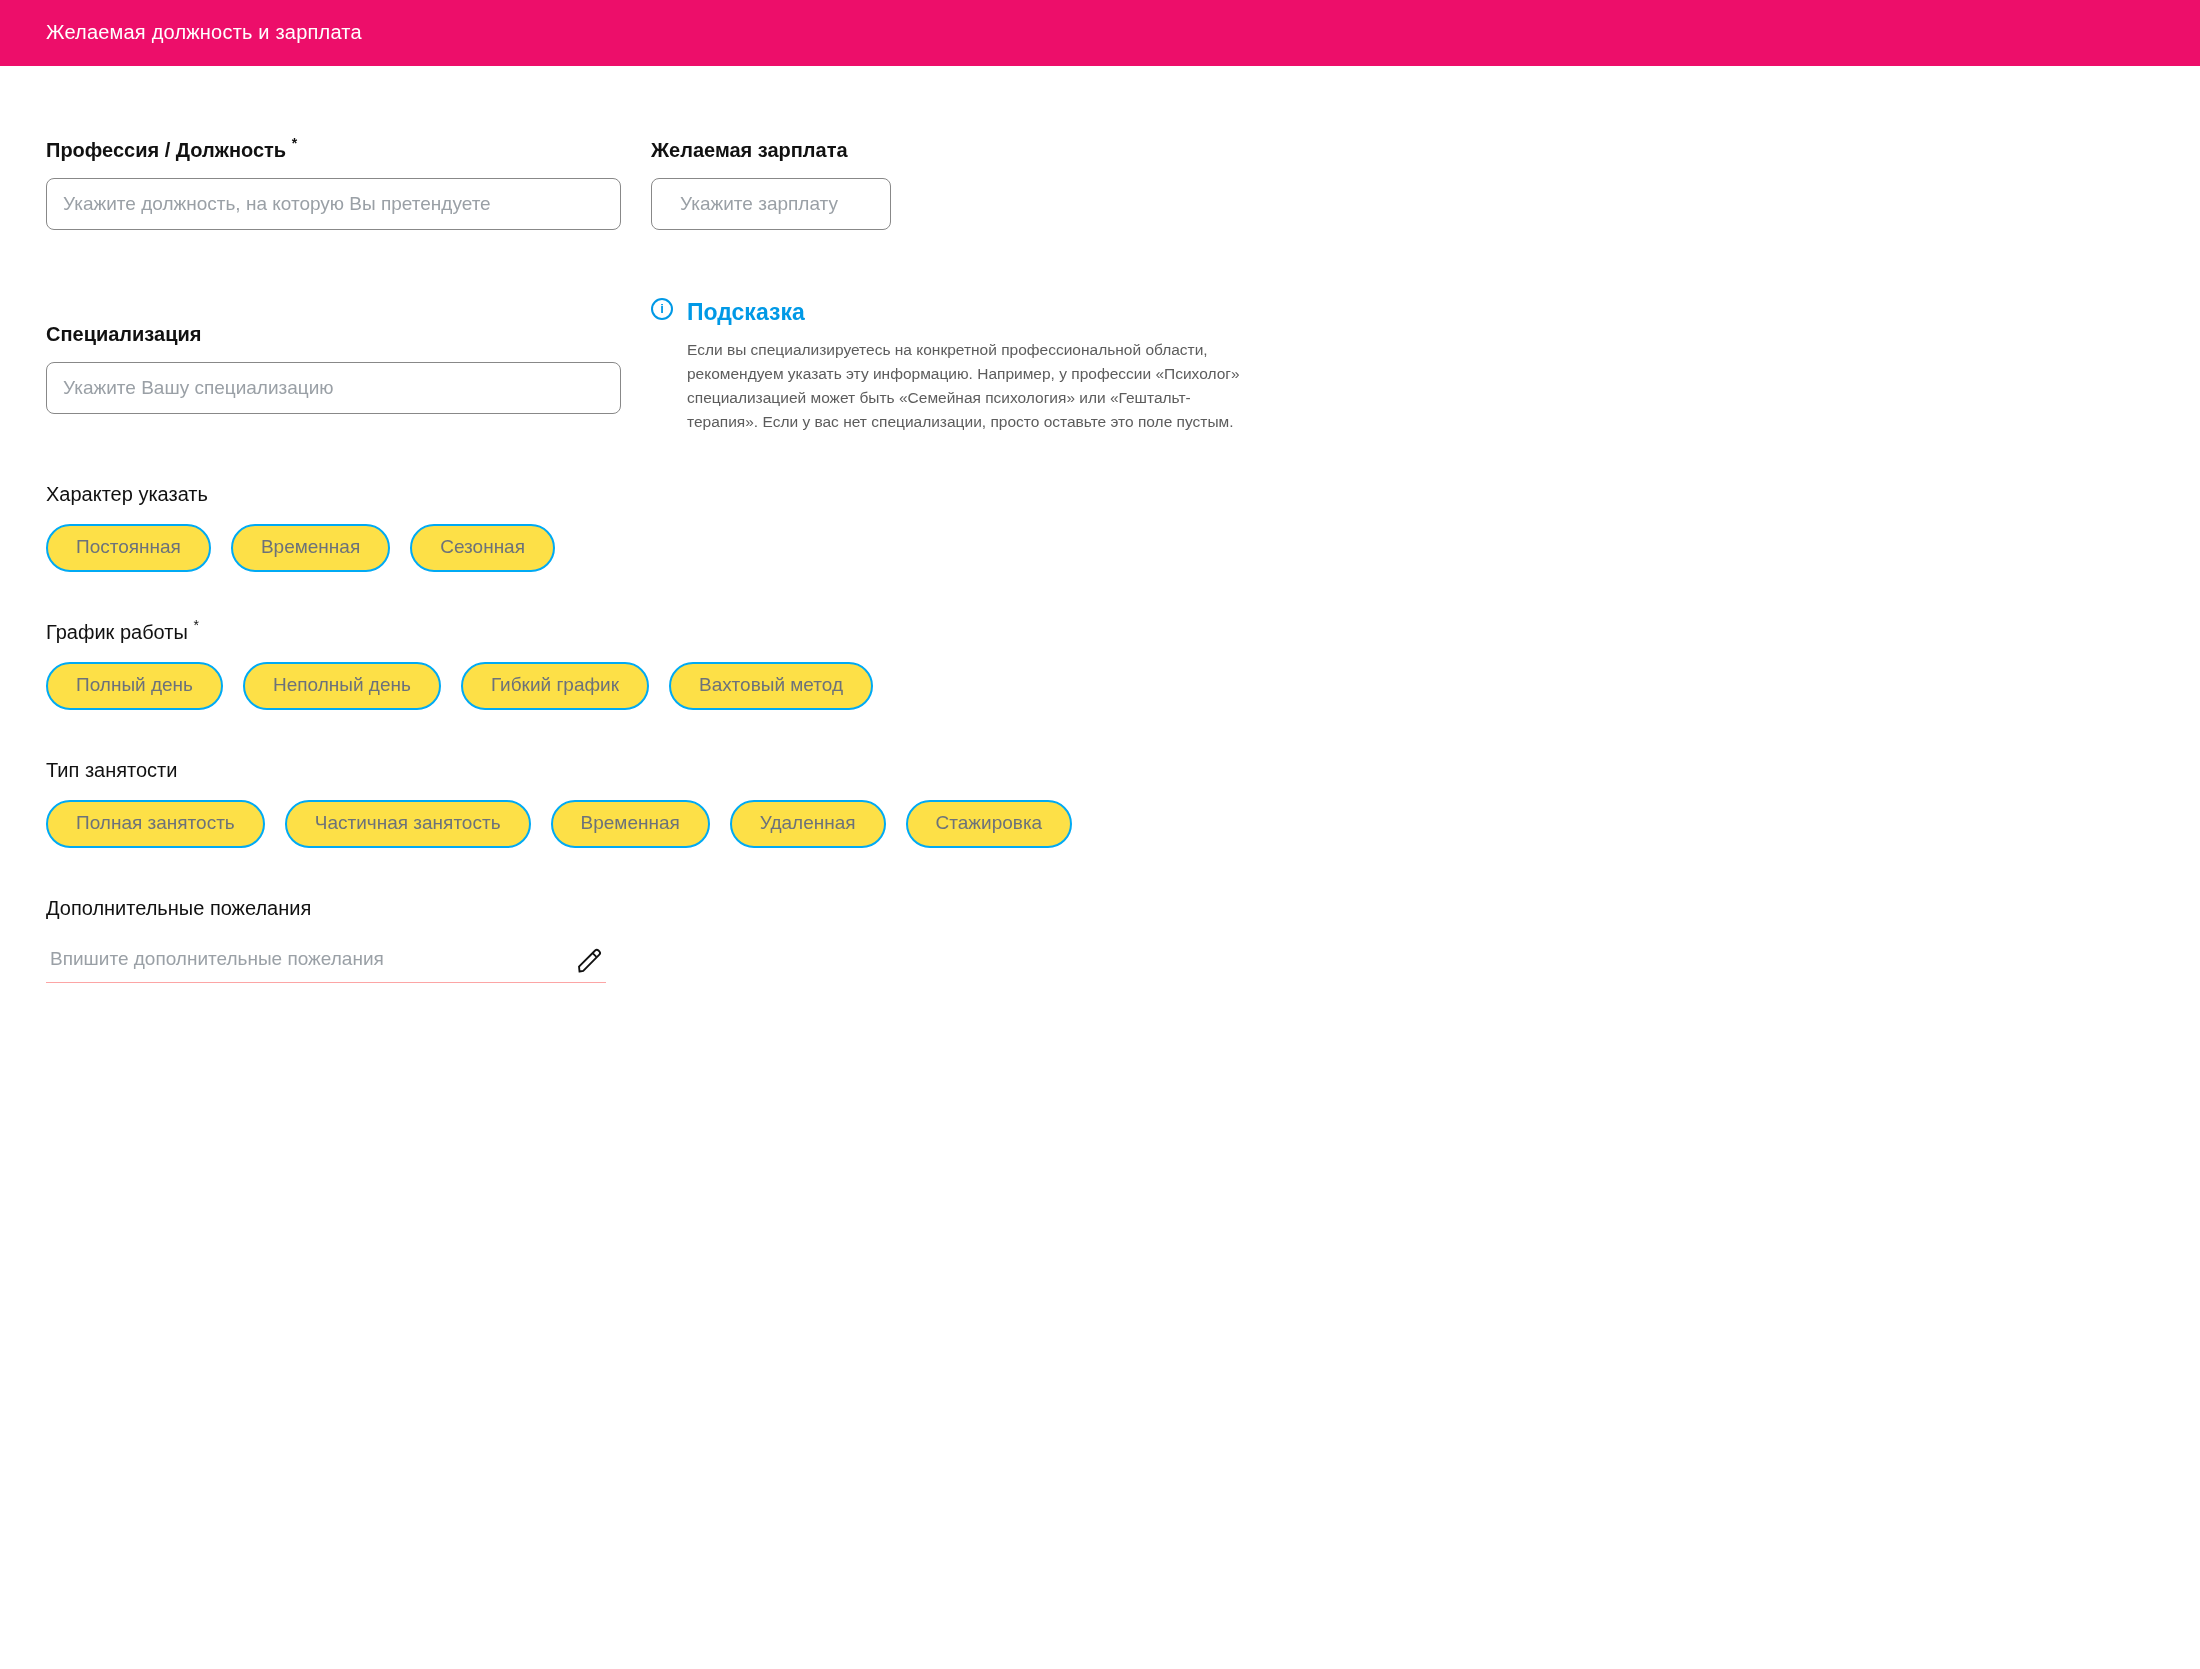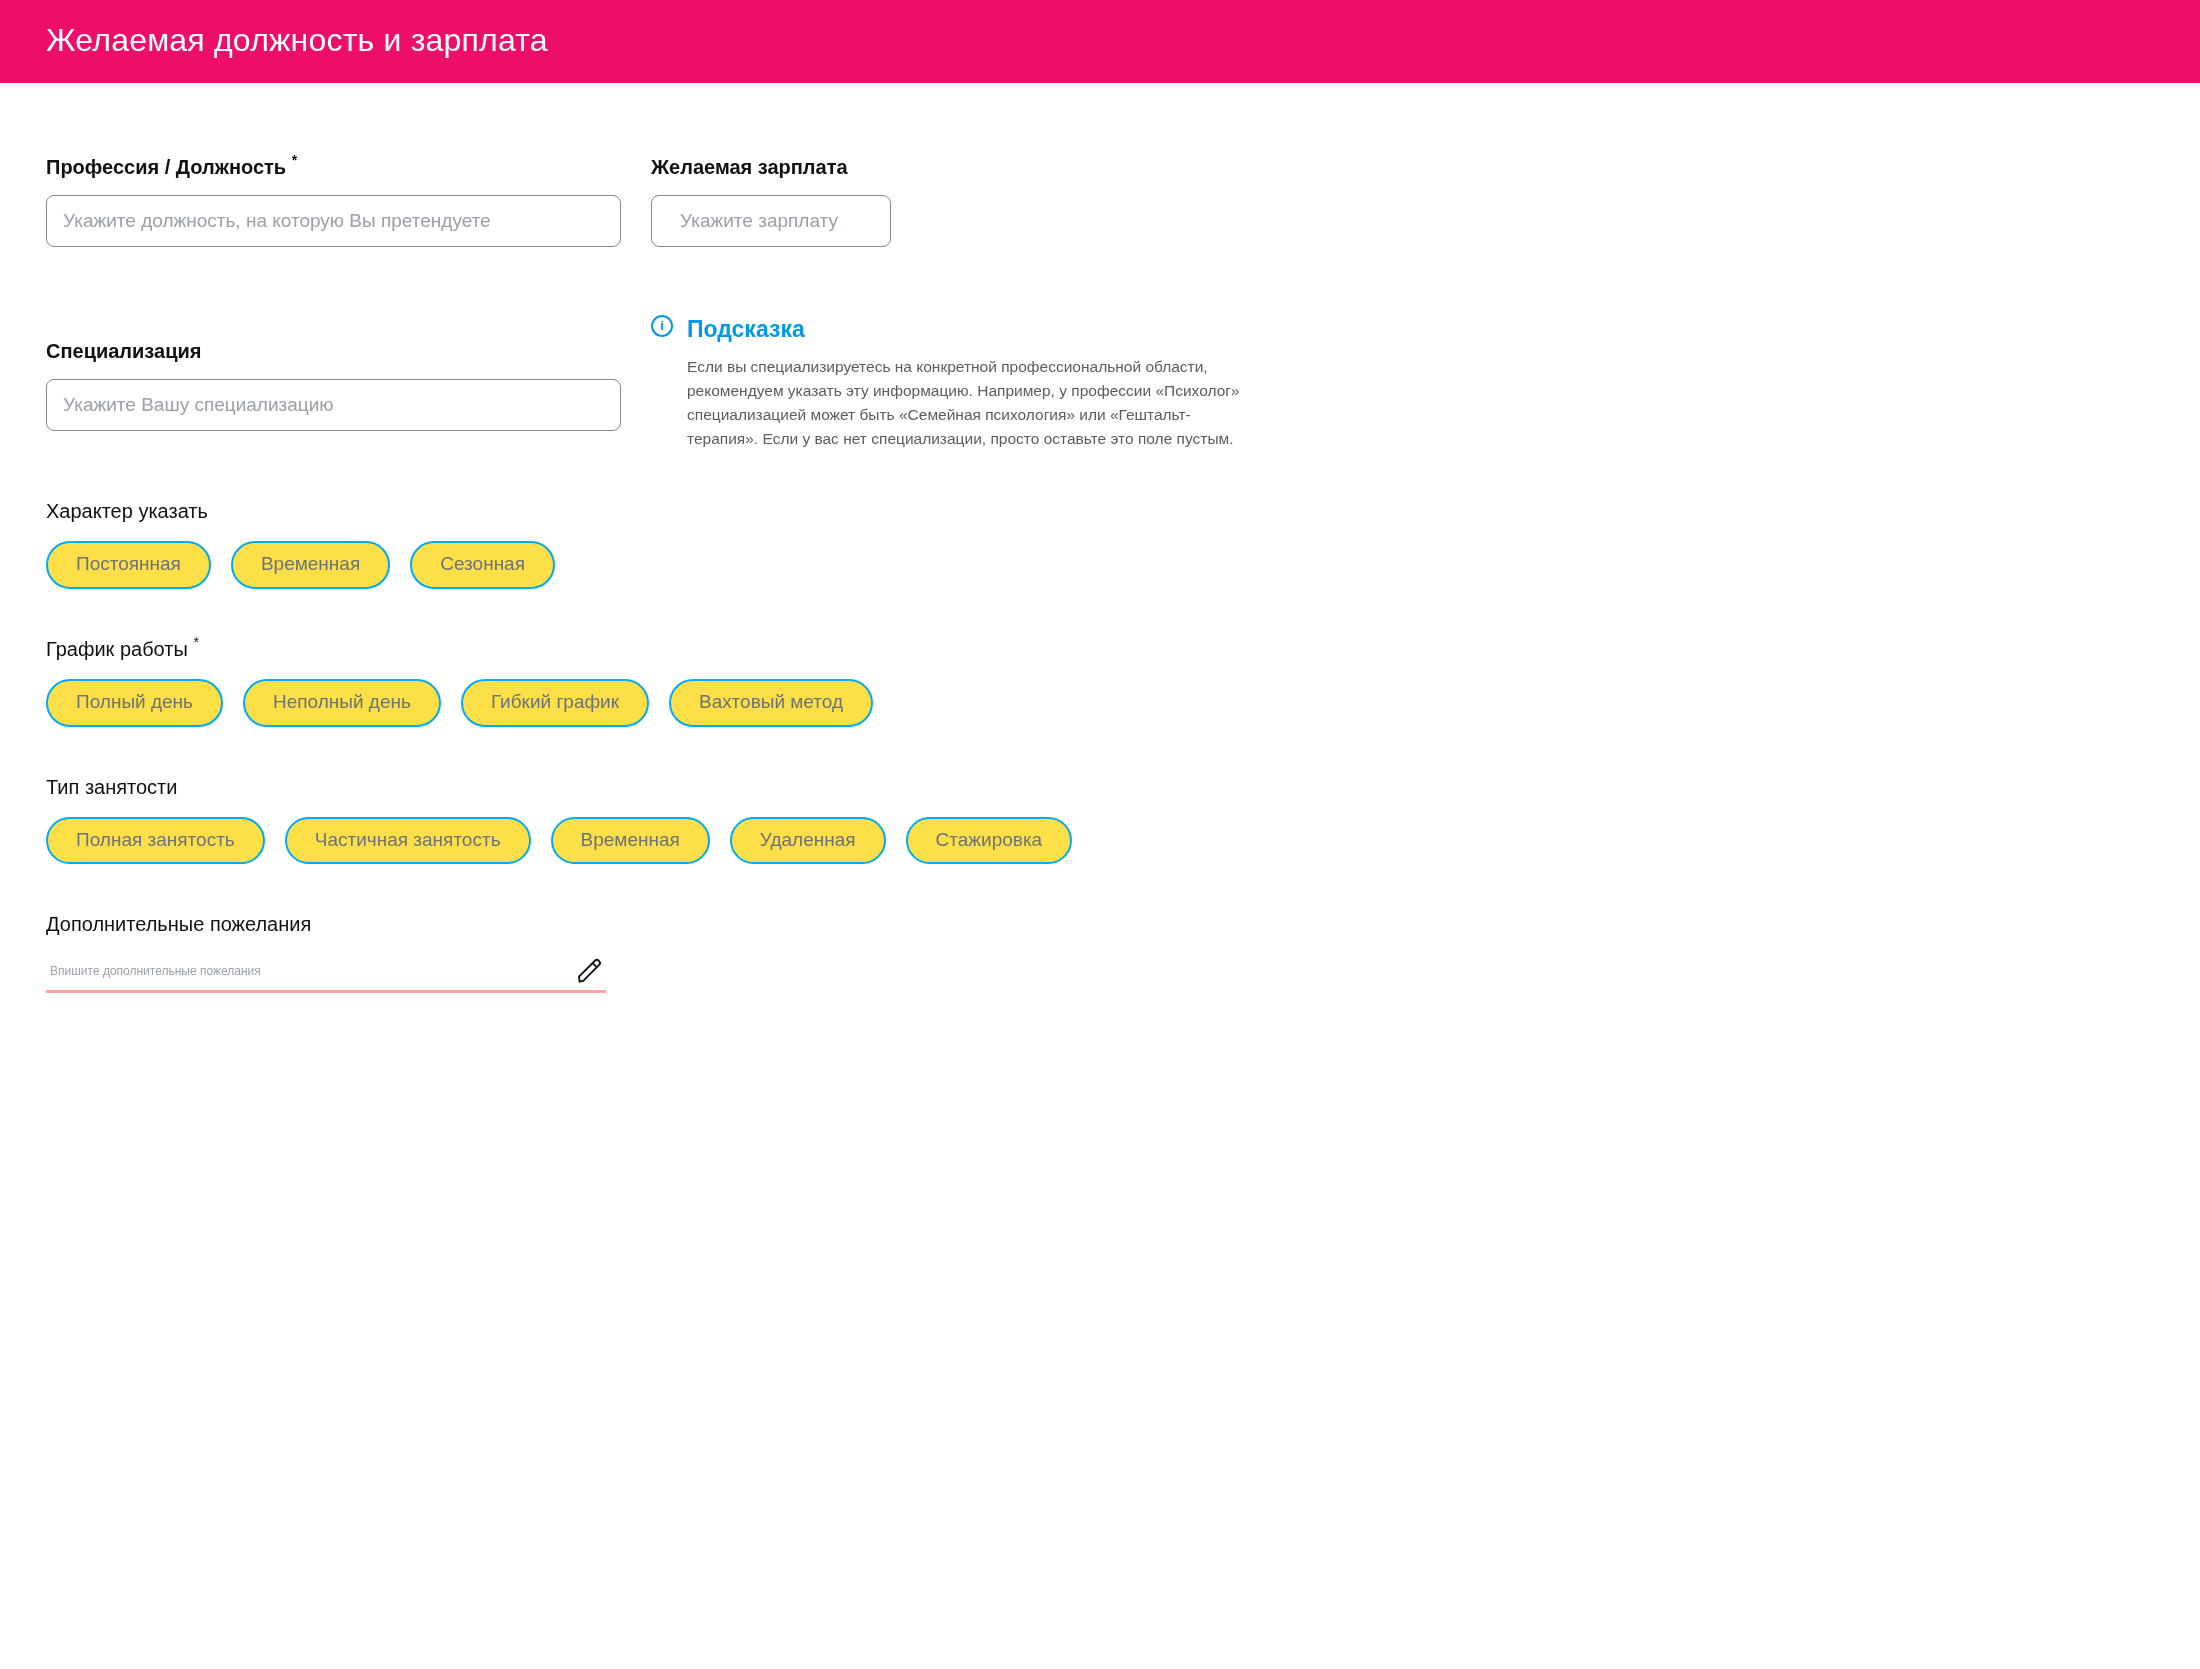--- a/index.html
+++ b/index.html
@@ -8,21 +8,21 @@
     font-family: -apple-system, BlinkMacSystemFont, "Segoe UI", Arial, sans-serif;
     color: #111;
     background: #fff;
     font-size: 20px;
     line-height: 1.4;
   }
   .header-bar {
     background: #ed0e6a;
     color: #fff;
     padding: 18px 46px 20px;
-    font-size: 32px;
+    font-size: 20px;
     font-weight: 400;
     letter-spacing: .2px;
   }
   .content { padding: 70px 46px 40px; }
 
   .row { display: flex; gap: 30px; align-items: flex-start; }
   .col-left  { flex: 0 0 575px; max-width: 575px; }
   .col-right { flex: 1 1 auto; min-width: 0; }
 
   .field-label {
@@ -95,23 +95,23 @@
 
   .wishes-wrap {
     position: relative;
     width: 560px;
     max-width: 100%;
     margin-top: 10px;
   }
   .wishes-input {
     width: 100%;
     border: none;
-    border-bottom: 3px solid #fca5a5;
+    border-bottom: 1px solid #fca5a5;
     padding: 10px 44px 12px 4px;
-    font-size: 12px;
+    font-size: 19px;
     outline: none;
     background: transparent;
   }
   .wishes-input::placeholder { color: #9aa0a6; }
   .pencil {
     position: absolute;
     right: 2px; bottom: 8px;
     width: 28px; height: 28px;
     color: #111;
   }

